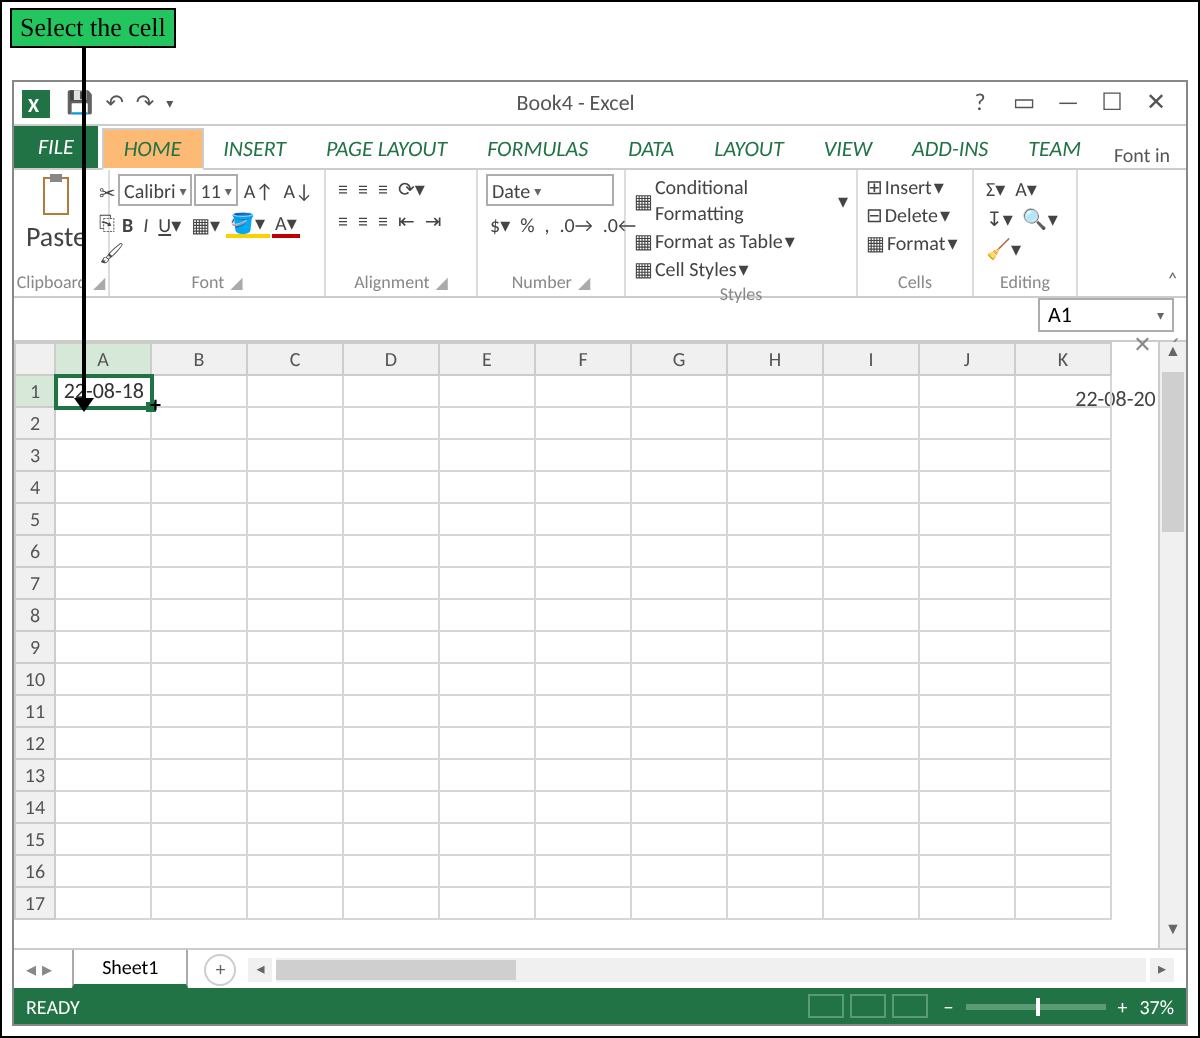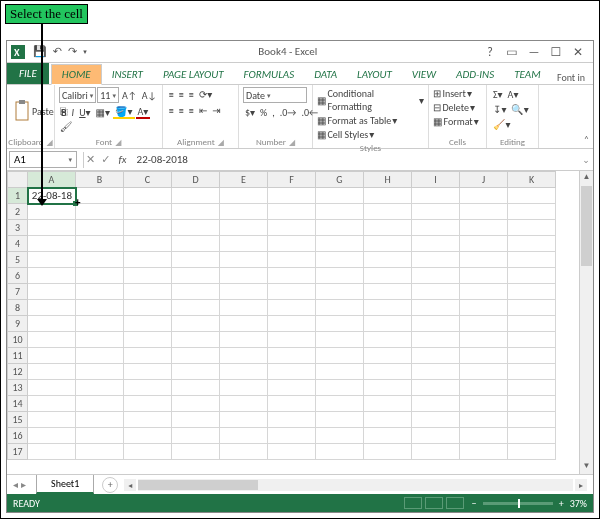--- a/index.html
+++ b/index.html
@@ -21,29 +21,29 @@
   .tab { padding: 3px 10px 3px; color:#217346; cursor:pointer;font-style:italic; }
   .tab.file { background:#217346; color:#fff; padding:3px 12px; margin-right:2px; align-self:stretch; display:flex; align-items:center;}
   .tab.active { background:#fdba74; border:1px solid #ccc; border-bottom:1px solid #fff; color:#217346; font-weight:normal; position:relative; top:1px;}
   .signin { flex:1; text-align:right; padding-right:8px; color:#555; font-size:10px;}
   
   .ribbon { height: 64px; background:#fff; display:flex; font-size:10px; color:#444; border-bottom:1px solid #ccc; position:relative;}
   .group { border-right:1px solid #ddd; display:flex; flex-direction:column; padding:2px 4px 1px 4px; position:relative;}
   .group-label { font-size:9px; color:#888; text-align:center; margin-top:auto; padding-top:1px; display:flex; justify-content:center; align-items:center; gap:3px;}
   .group-label .launcher { font-size:8px; color:#aaa;}
   .group-body { display:flex; gap:2px; flex:1;}
-  .btn-lg { display:flex; flex-direction:row; align-items:center; font-size:10px; gap:1px; padding:0 2px;}
+  .btn-lg { display:flex; flex-direction:column; align-items:center; font-size:14px; gap:1px; padding:0 2px;}
   .stack { display:flex; flex-direction:column; gap:1px; justify-content:center;}
   .btn-row { display:flex; gap:1px; align-items:center;}
   .ctl { border:1px solid #adadad; background:#fff; font-size:10px; padding:0 2px; display:flex; align-items:center; gap:2px; height:16px;}
   .ctl .caret { font-size:7px; color:#666;}
   .minibtn { font-size:10px; padding:0 2px; display:inline-flex; align-items:center; height:14px;}
   .ribbon-collapse { position:absolute; right:4px; bottom:2px; font-size:10px; color:#666;}
   
-  .fxbar { height: 22px; display:flex; align-items:center; border-bottom:1px solid #ccc; font-size:11px;}
+  .fxbar { height: 22px; display:flex; align-items:flex-end; border-bottom:1px solid #ccc; font-size:11px;flex-direction:column;}
   .namebox { width:68px; border:1px solid #adadad; margin:0 6px 0 2px; padding:1px 4px; display:flex; justify-content:space-between; align-items:center; background:#fff;}
   .fxbtns { display:flex; gap:6px; color:#888; font-size:11px; margin:0 2px;}
   .fxlabel { font-style:italic; margin:0 6px; color:#555;}
   .fxinput { flex:1; padding:1px 4px; color:#444;}
   .fxexpand { width:14px; text-align:center; color:#888; font-size:9px;}
   
   .grid-area { flex:1; display:flex; overflow:hidden; position:relative;}
   .gridwrap { overflow:hidden; flex:1; position:relative;}
   table.grid { border-collapse:collapse; table-layout:fixed; font-size:11px; color:#333;}
   table.grid th { background:#f0f0f0; font-weight:normal; border:1px solid #ccc; height:16px; font-size:10px; color:#555; text-align:center;}

